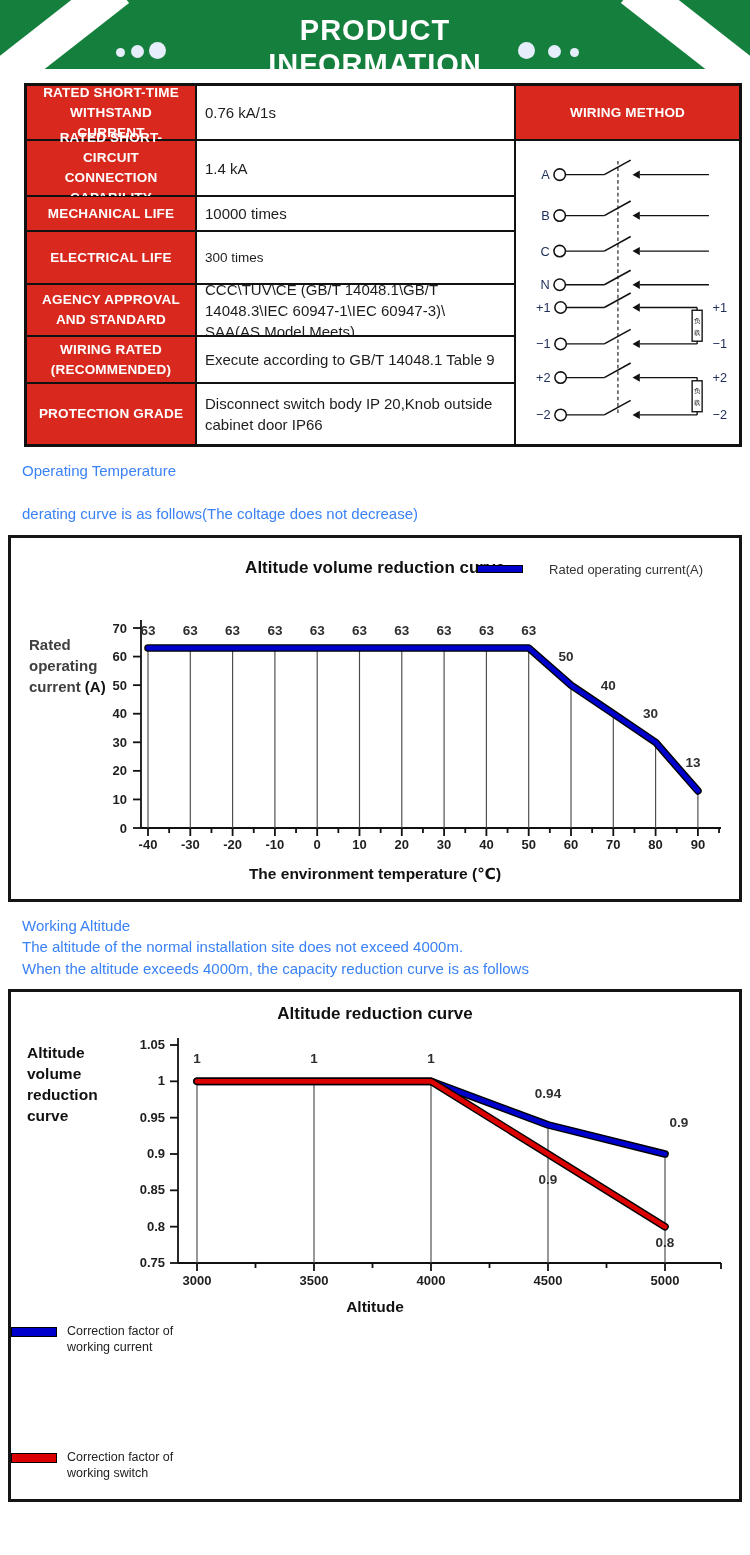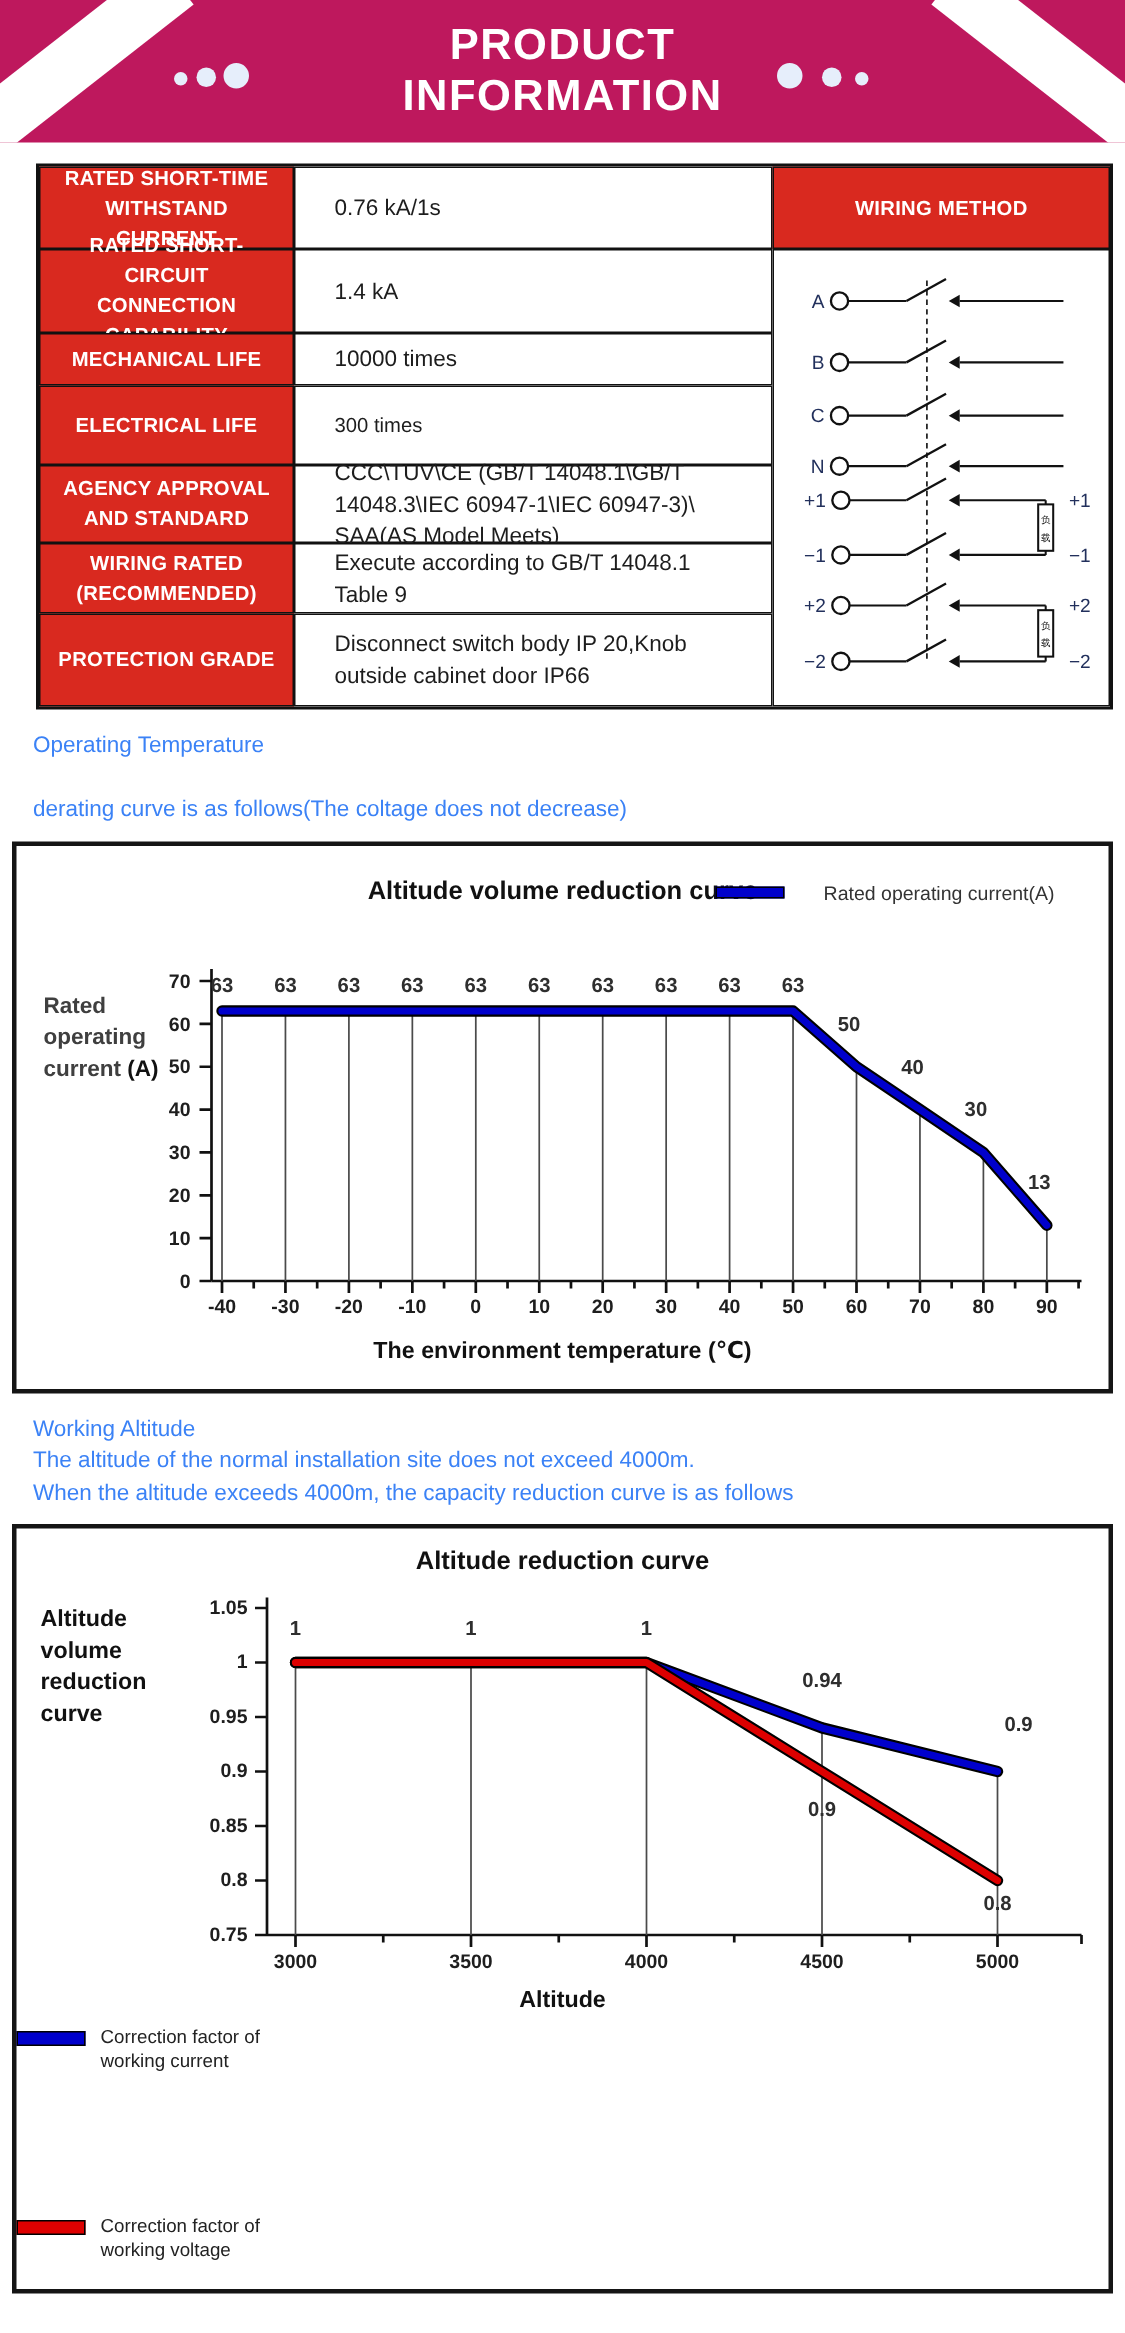--- a/index.html
+++ b/index.html
@@ -2,41 +2,41 @@
 <html><head>
 <meta charset="utf-8">
 <style>
   * { box-sizing: border-box; margin: 0; padding: 0; }
   html,body { background:#fff; }
   body {
     width: 750px; height: 1555px; position: relative; overflow: hidden;
     font-family: "Liberation Sans", "DejaVu Sans", sans-serif; color:#1d1d1d;
   }
   
-  .banner { position: relative; width: 750px; height: 95px; background: #be185d; overflow: hidden; }
+  .banner { position: relative; width: 750px; height: 69px; background: #15803d; overflow: hidden; }
   .stripe { position: absolute; background: #fff; width: 185px; height: 38px; }
   .stripe.left  { left: -48px; top: 26px; transform: rotate(-38deg); }
   .stripe.right { right: -48px; top: 26px; transform: rotate(38deg); }
   .banner-title { position: absolute; left: 0; right: 0; top: 13px; text-align: center;
     color: #fff; font-weight: bold; font-size: 29px; line-height: 34px; letter-spacing: 1px; }
   .dot { position: absolute; border-radius: 50%; background: #e6eefb; }
   .d1 { width: 9px;  height: 9px;  left: 116px; top: 48px; }
   .d2 { width: 13px; height: 13px; left: 131px; top: 45px; }
   .d3 { width: 17px; height: 17px; left: 149px; top: 42px; }
   .d4 { width: 17px; height: 17px; left: 518px; top: 42px; }
   .d5 { width: 13px; height: 13px; left: 548px; top: 45px; }
   .d6 { width: 9px;  height: 9px;  left: 570px; top: 48px; }
   
   .spec-grid { margin: 14px 8px 0 24px; border: 2px solid #111;
     display: grid; grid-template-columns: 170px 319px 1fr;
     grid-template-rows: 55px 56px 35px 53px 52px 47px 62px; }
   .cell { border: 1.5px solid #111; display: flex; align-items: center; background:#fff; }
   .cell.red { background: #d9291f; color: #fff; font-weight: bold; font-size: 13.5px;
     line-height: 20px; text-align: center; justify-content: center; padding: 2px 8px; letter-spacing:.2px; }
-  .cell.val { font-size: 15px; padding: 4px 14px 4px 26px; line-height: 21px; }
+  .cell.val { font-size: 15px; padding: 4px 14px 4px 8px; line-height: 21px; }
   .cell.val.small { font-size: 13.5px; }
   .wiring-head { grid-column: 3; grid-row: 1; font-size: 15px; }
   .wiring-body { grid-column: 3; grid-row: 2 / 8; padding: 0; }
   .wiring-body svg { display: block; width: 100%; height: 100%; }
   .w  { stroke: #111; stroke-width: 1.5; fill: none; }
   .wb { stroke-width: 1.7; }
   .wc { stroke: #111; stroke-width: 1.7; fill: none; }
   .wt { fill: #111; }
   .wd { stroke: #111; stroke-width: 1.2; stroke-dasharray: 4 3; }
   .wl, .wr { fill: #22305c; font-size: 14px; font-weight: 500; }
@@ -376,17 +376,17 @@
       <span class="swatch blue"></span>
       <span>
         <span>Correction factor of</span><br>
         <span>working current</span>
       </span>
     </div>
     <div class="item">
       <span class="swatch red"></span>
       <span>
         <span>Correction factor of</span><br>
-        <span>working voltage</span>
+        <span>working switch</span>
       </span>
     </div>
   </div>
 </section>
 
 </body></html>

